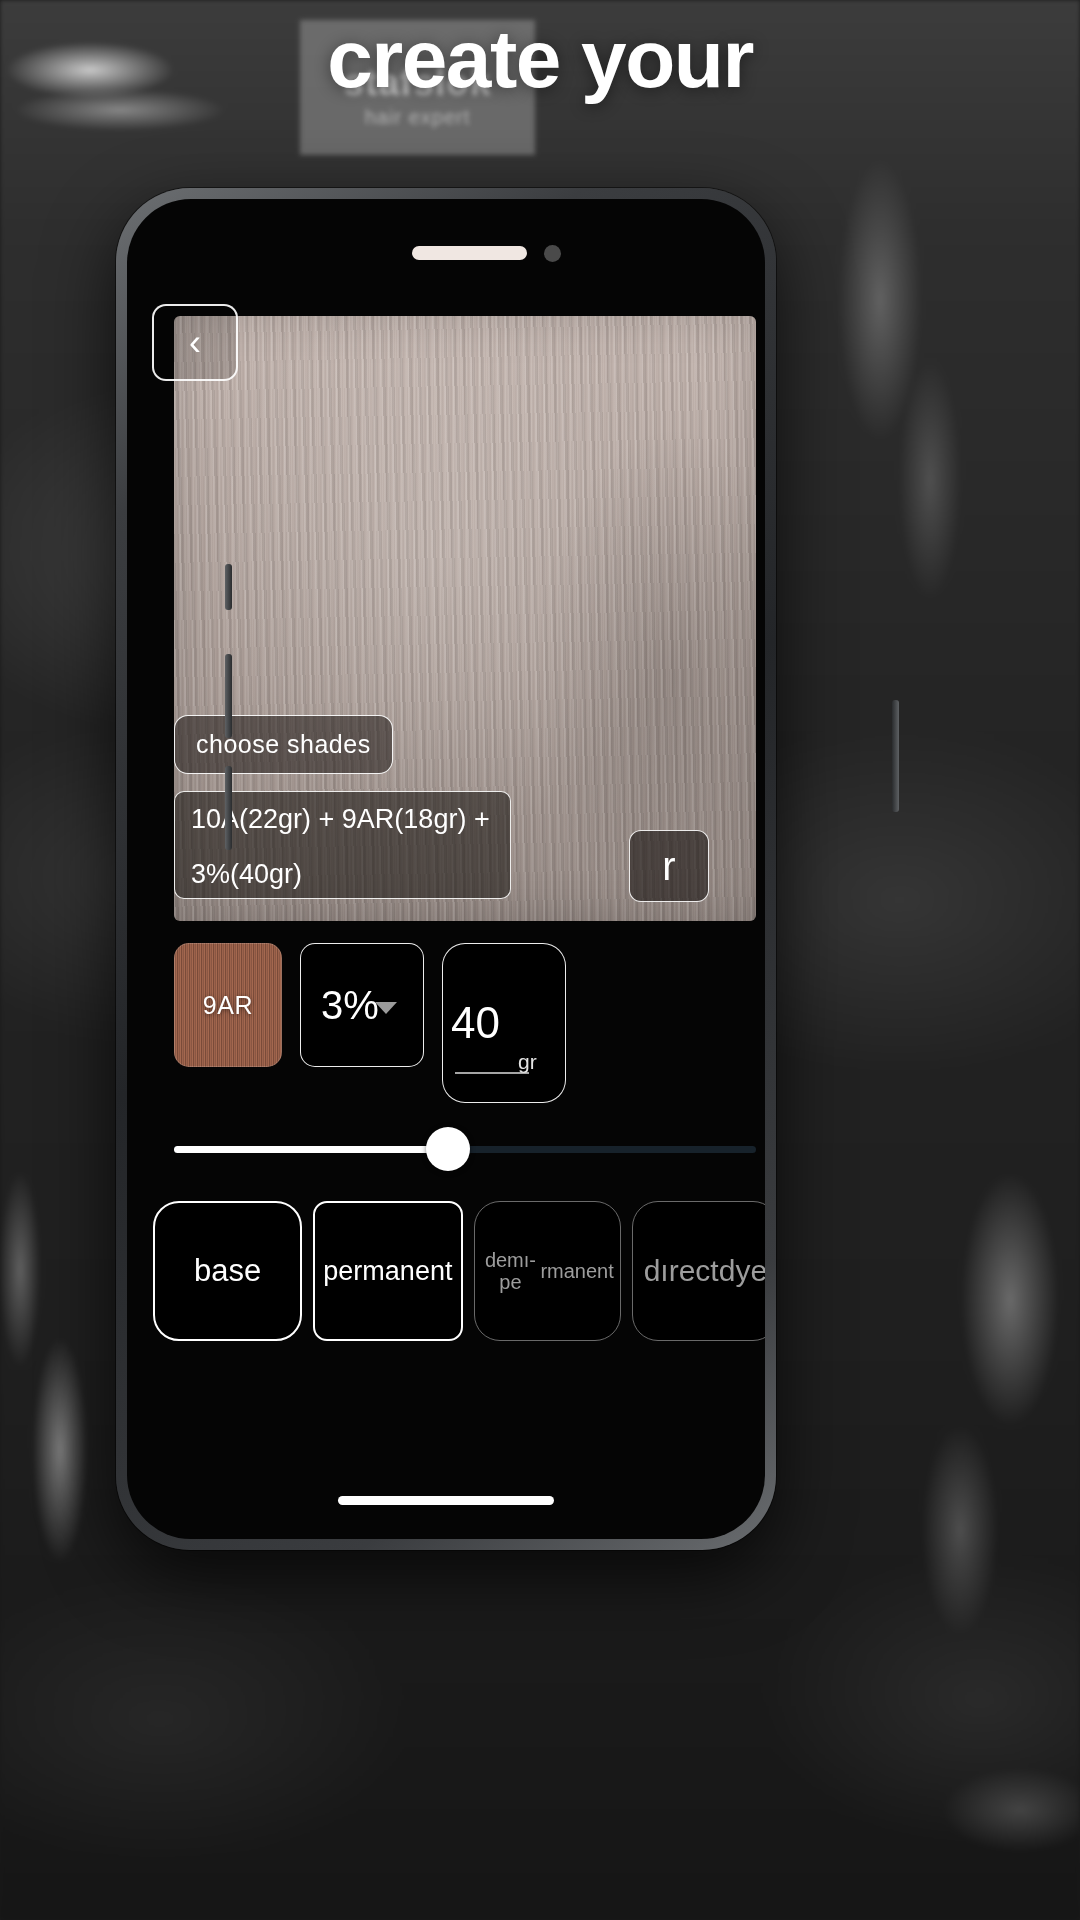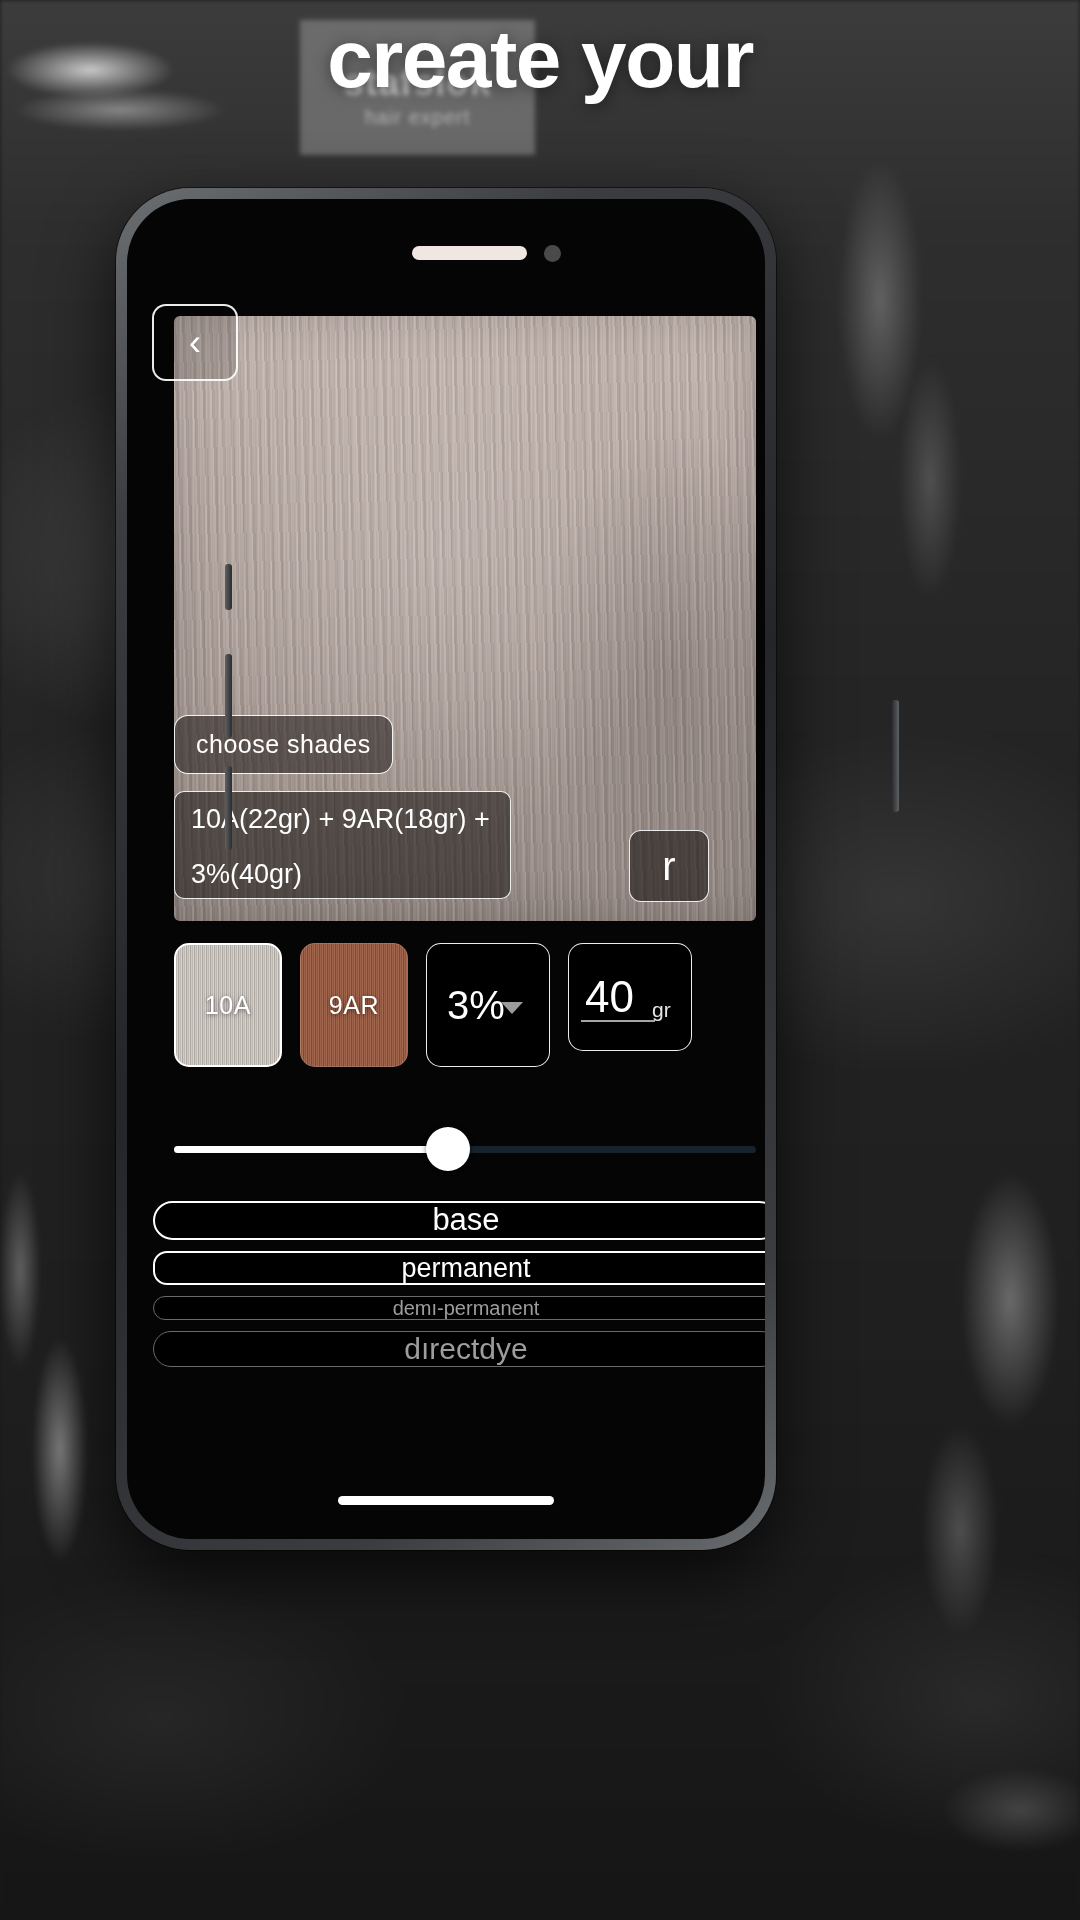--- a/index.html
+++ b/index.html
@@ -209,21 +209,21 @@
   }
   #dev-select { width:124px; height:124px; padding-left:20px; }
   #dev-select .val { color:#ffffff; font-size:40px; }
   #caret {
     position:absolute; right:26px; top:58px;
     width:0; height:0;
     border-left:11px solid transparent;
     border-right:11px solid transparent;
     border-top:12px solid #9b9b9b;
   }
-  #amount-box { width:124px; height:108px; padding-left:16px; }
+  #amount-box { width:124px; height:160px; padding-left:8px;border-radius:23px; }
   #amount-box .num { color:#ffffff; font-size:44px; }
   #amount-box .unit { color:#e4e4e4; font-size:21px; margin-left:18px; align-self:flex-end; margin-bottom:28px; }
   #amount-underline {
     position:absolute; left:12px; bottom:28px; width:74px; height:2px;
     background:rgba(220,220,220,.75);
   }
 
   
   #slider {
     position:absolute; left:47px; top:928px; width:582px; height:44px;
@@ -238,21 +238,21 @@
   }
   #slider-thumb {
     position:absolute; left:47%; top:0; width:44px; height:44px;
     margin-left:-22px; border-radius:50%; background:#ffffff;
     box-shadow:0 1px 5px rgba(0,0,0,.5);
   }
 
   
   #type-row {
     position:absolute; left:26px; top:1002px; width:626px; height:140px;
-    display:flex; align-items:stretch; gap:11px;flex-direction:column;
+    display:flex; align-items:stretch; gap:11px;
   }
   .type-btn {
     flex:1;
     border-radius:26px;
     display:flex; align-items:center; justify-content:center; text-align:center;
     background:#000000;
     padding:0 6px;
     line-height:1.12;
   }
   .type-btn.bright { border:2px solid #ffffff; color:#ffffff; }
@@ -295,23 +295,20 @@
     </div>
 
     <div id="choose-shades">choose  shades</div>
 
     <div id="formula-box">10A(22gr) + 9AR(18gr) + 3%(40gr)</div>
 
     <div id="r-btn">r</div>
 
     <div id="selector-row">
 
-      <div class="swatch" id="swatch-10A">
-        <span class="lbl">10A</span>
-      </div>
 
       <div class="swatch" id="swatch-9AR">
         <span class="lbl">9AR</span>
       </div>
 
       <div class="selbox" id="dev-select">
         <span class="val">3%</span>
         <span id="caret"></span>
       </div>
 

